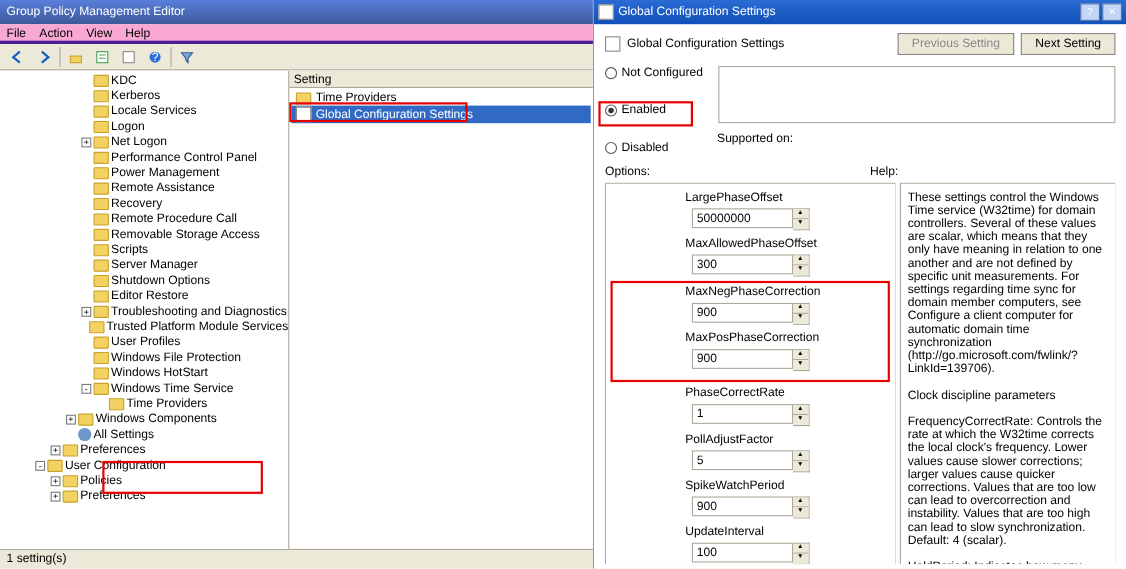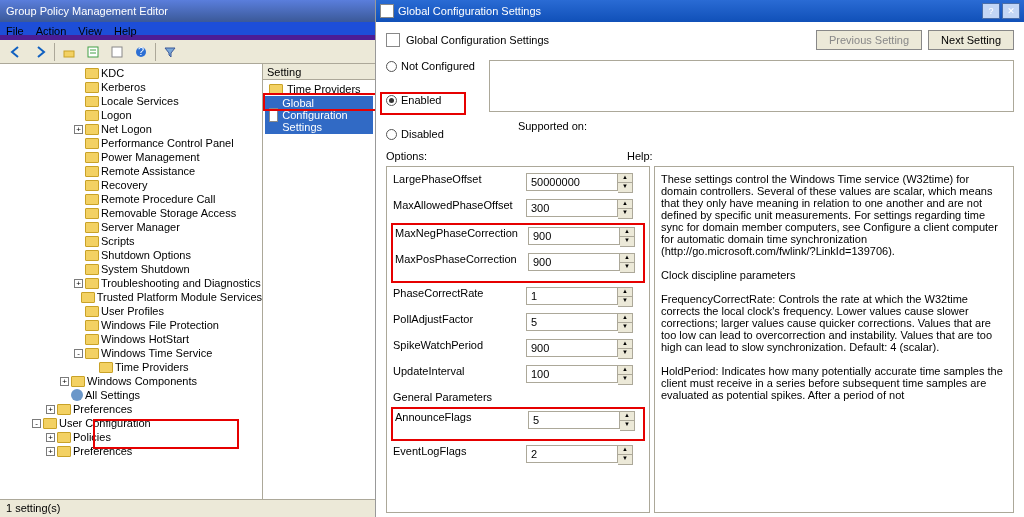--- a/index.html
+++ b/index.html
@@ -1,21 +1,21 @@
 <!DOCTYPE html>
 <html><head>
 <meta charset="utf-8">
 <style>
   * { box-sizing: border-box; margin: 0; padding: 0; font-family: "Segoe UI", Tahoma, sans-serif; font-size: 11px; }
   body { width: 1024px; height: 517px; overflow: hidden; background: #ece9d8; display: flex; }
 
   
-  .gpme { width: 376px; height: 100%; display: flex; flex-direction: column; border-right: 1px solid #999; background: #fff; }
+  .gpme { width: 540px; height: 100%; display: flex; flex-direction: column; border-right: 1px solid #999; background: #fff; }
   .titlebar { height: 22px; background: linear-gradient(#5a7edc,#3b5998); color: #fff; display: flex; align-items: center; padding: 0 6px; font-size: 12px; }
-  .menubar { height: 18px; background: #1d4ed8; display: flex; gap: 12px; padding: 0 6px; border-bottom: 5px solid #4c1d95; }
+  .menubar { height: 18px; background: #f9a8d4; display: flex; gap: 12px; padding: 0 6px; border-bottom: 3px solid #4c1d95; }
   .menubar span { line-height: 18px; }
   .toolbar { height: 24px; background: #ece9d8; display: flex; align-items: center; gap: 4px; padding: 0 6px; border-bottom: 1px solid #aca899; }
   .toolbar-btn { width: 20px; height: 20px; border: 1px solid transparent; display: flex; align-items: center; justify-content: center; }
   .main-split { flex: 1; display: flex; overflow: hidden; }
   .tree-pane { width: 263px; height: 100%; overflow: auto; border-right: 1px solid #aca899; background: #fff; }
   .right-pane { flex: 1; display: flex; flex-direction: column; background: #fff; }
   .setting-header { height: 16px; background: #ece9d8; border-bottom: 1px solid #aca899; padding-left: 4px; line-height: 16px; }
   .setting-list { flex: 1; padding: 2px; }
   .setting-row { padding: 1px 4px; display: flex; align-items: center; gap: 4px; }
   .setting-row.sel { background: #316ac5; color: #fff; }
@@ -44,27 +44,27 @@
   .dlg-body { flex: 1; padding: 8px 10px 4px 10px; display: flex; flex-direction: column; overflow: hidden; }
   .dlg-header-row { display: flex; align-items: center; justify-content: space-between; margin-bottom: 10px; }
   .dlg-header-left { display: flex; align-items: center; gap: 6px; font-size: 12px; }
   .push-btn { padding: 3px 12px; background: #ece9d8; border: 1px solid #888; }
   .push-btn.disabled { color: #888; }
   .radio-group { display: flex; flex-direction: column; gap: 22px; width: 95px; }
   .radio-row { display: flex; align-items: center; gap: 4px; }
   .radio { width: 11px; height: 11px; border: 1px solid #555; border-radius: 50%; display: inline-flex; align-items: center; justify-content: center; }
   .radio.sel::after { content: ""; width: 5px; height: 5px; background: #333; border-radius: 50%; }
   .comment-area { flex: 1; height: 52px; border: 1px solid #aca899; background: #fff; margin-left: 8px; }
-  .supported { display: flex; align-items: center; gap: 4px; margin-top: 8px; margin-left: 30px; }
+  .supported { display: flex; align-items: center; gap: 4px; margin-top: 8px; }
   .supported-box { flex: 1; height: 34px; border: 1px solid #aca899; background: #f2f2f2; padding: 3px 4px; }
   .opts-row { display: flex; justify-content: space-between; margin-top: 10px; margin-bottom: 4px; }
   .split2 { flex: 1; display: flex; gap: 4px; overflow: hidden; }
   .options-pane { width: 264px; border: 1px solid #aca899; overflow: auto; padding: 6px; background: #fff; }
   .help-pane { flex: 1; border: 1px solid #aca899; overflow: auto; padding: 6px; background: #fff; }
-  .opt-row { display: flex; margin-bottom: 6px; gap: 15px; position: relative; }
+  .opt-row { display: flex; align-items: center; margin-bottom: 6px; gap: 4px; position: relative; flex-direction: column; }
   .opt-label { width: 118px; }
   .spinner-wrap { display: flex; }
   .spinner-input { width: 92px; height: 18px; border: 1px solid #aca899; padding: 1px 4px; }
   .spinner-btns { display: flex; flex-direction: column; border: 1px solid #aca899; border-left: none; }
   .spinbtn { width: 14px; height: 9px; background: #ece9d8; font-size: 6px; line-height: 7px; text-align: center; border-bottom: 1px solid #aca899; }
   .spinbtn:last-child { border-bottom: none; }
   .section-lbl { margin: 4px 0 6px 0; }
 
   .hl-enabled { position: relative; }
   .hl-enabled::after { content: ""; position: absolute; left: -6px; top: -2px; width: 82px; height: 19px; border: 2px solid #e60000; }
@@ -198,39 +198,39 @@
           <div class="tree-node">
             <span class="indent" style="width: 70px;"></span>
             <span style="width: 9px; display: inline-block;"></span>
             <span class="folder-icon"></span>
             <span>Removable Storage Access</span>
           </div>
           <div class="tree-node">
             <span class="indent" style="width: 70px;"></span>
             <span style="width: 9px; display: inline-block;"></span>
             <span class="folder-icon"></span>
+            <span>Scripts</span>
+          </div>
+          <div class="tree-node">
+            <span class="indent" style="width: 70px;"></span>
+            <span style="width: 9px; display: inline-block;"></span>
+            <span class="folder-icon"></span>
             <span>Server Manager</span>
           </div>
           <div class="tree-node">
             <span class="indent" style="width: 70px;"></span>
             <span style="width: 9px; display: inline-block;"></span>
             <span class="folder-icon"></span>
-            <span>Scripts</span>
-          </div>
-          <div class="tree-node">
-            <span class="indent" style="width: 70px;"></span>
-            <span style="width: 9px; display: inline-block;"></span>
-            <span class="folder-icon"></span>
             <span>Shutdown Options</span>
           </div>
           <div class="tree-node">
             <span class="indent" style="width: 70px;"></span>
             <span style="width: 9px; display: inline-block;"></span>
             <span class="folder-icon"></span>
-            <span>System Shutdown</span>
+            <span>Editor Restore</span>
           </div>
           <div class="tree-node">
             <span class="indent" style="width: 70px;"></span>
             <span class="expander">+</span>
             <span class="folder-icon"></span>
             <span>Troubleshooting and Diagnostics</span>
           </div>
           <div class="tree-node">
             <span class="indent" style="width: 70px;"></span>
             <span style="width: 9px; display: inline-block;"></span>

